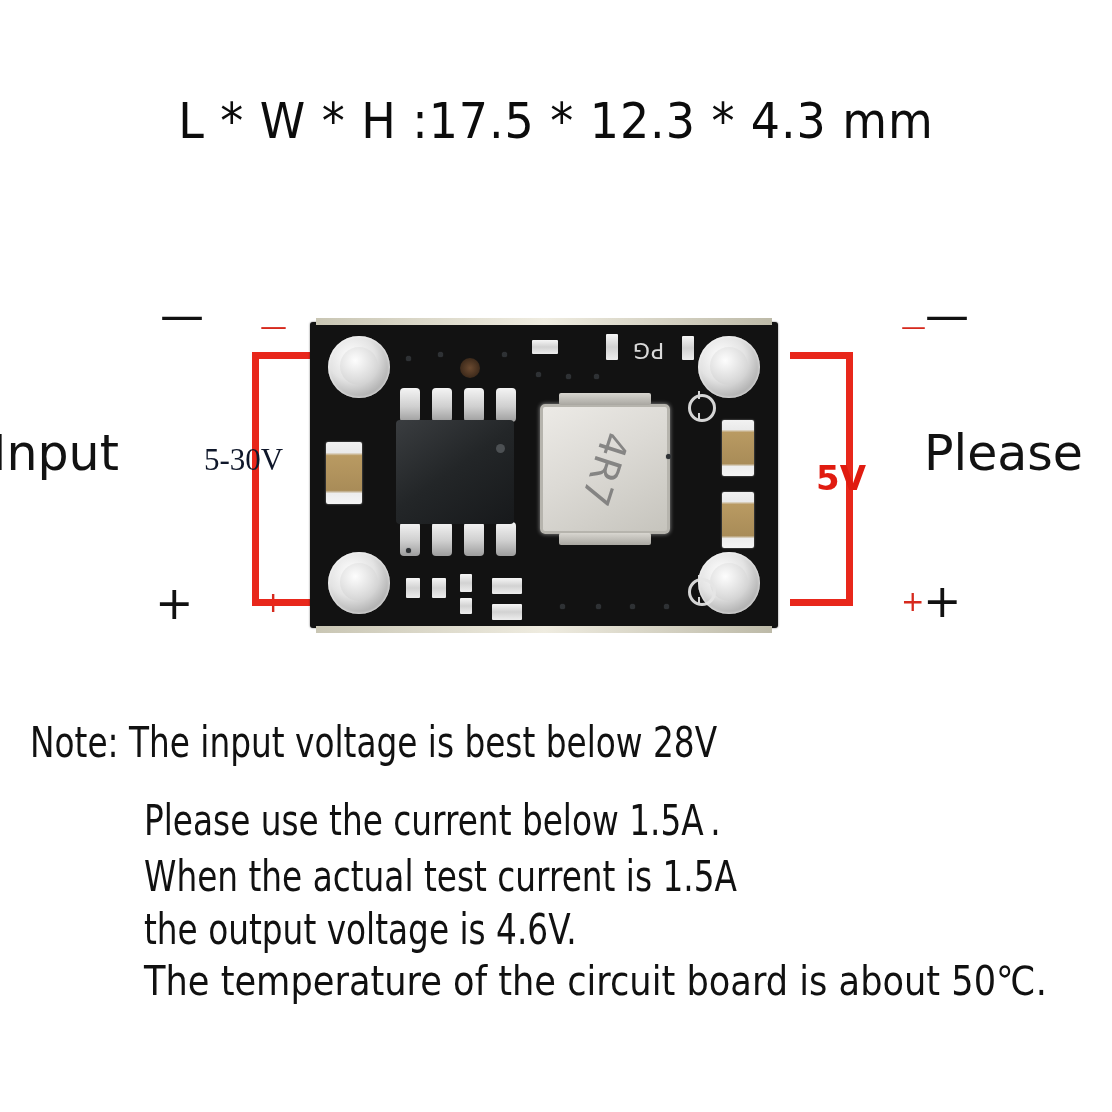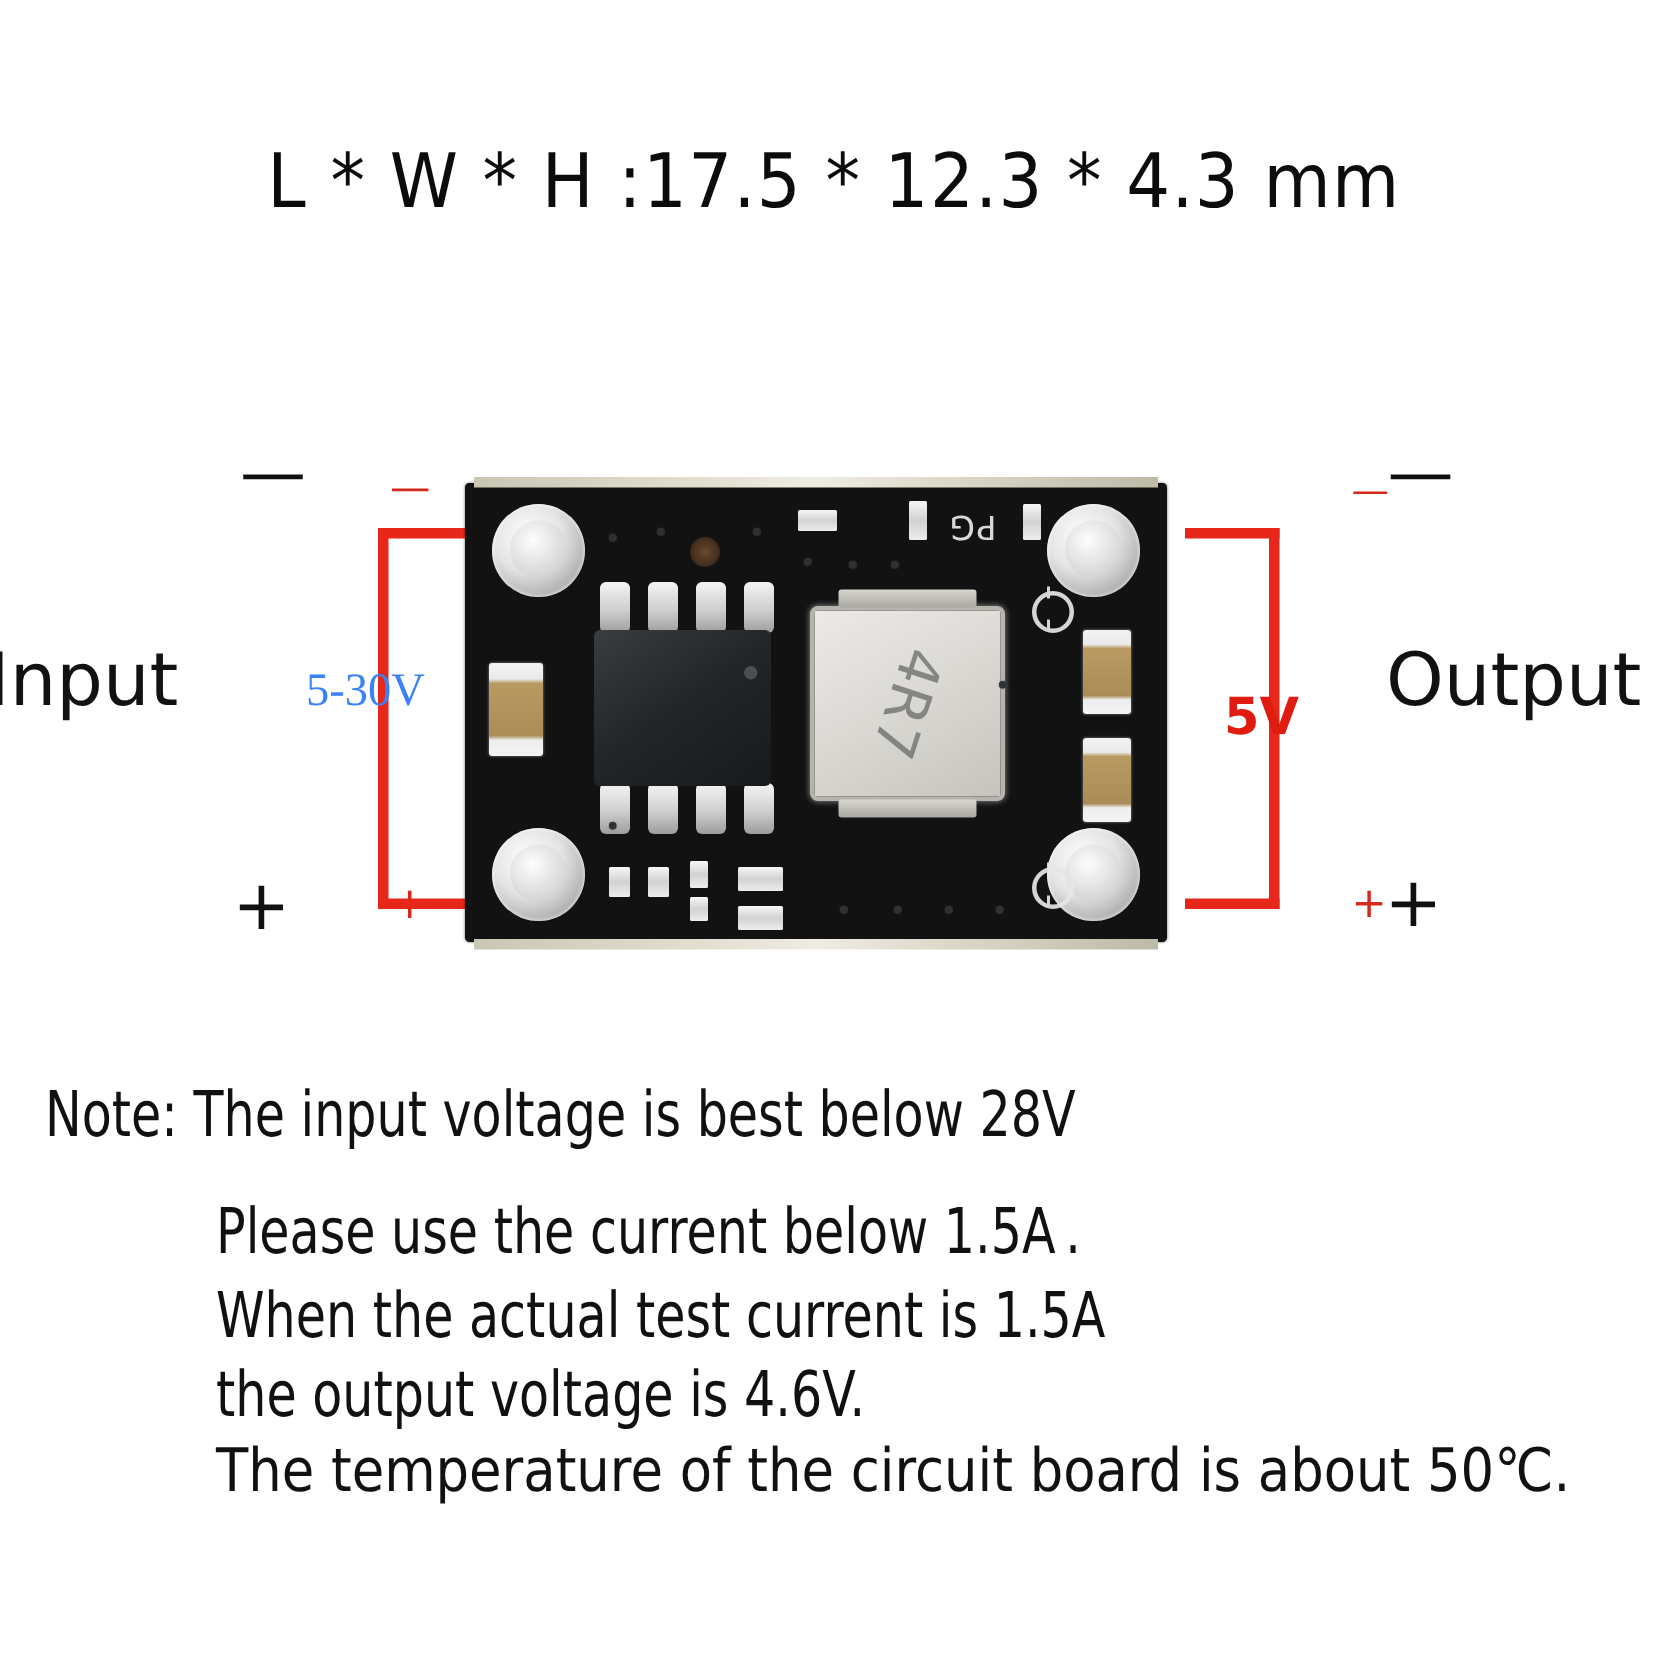--- a/index.html
+++ b/index.html
@@ -84,21 +84,21 @@
     left: 790px; top: 352px;
     width: 56px; height: 240px;
     border-width: 7px 7px 7px 0;
   }
 
   #volt-in {
     position: absolute;
     left: 204px; top: 442px;
     font-family: "Liberation Serif", serif;
     font-size: 31px;
-    color: #3b82f6;
+    color: #0f172a;
     white-space: nowrap;
   }
   #volt-out {
     position: absolute;
     left: 816px; top: 458px;
     font-family: "DejaVu Sans", sans-serif;
     font-weight: bold;
     font-size: 34px;
     color: #e01b10;
     white-space: nowrap;
@@ -274,21 +274,21 @@
 <div id="title">L * W * H :17.5 * 12.3 * 4.3 mm</div>
 
 <div class="side-label" id="input-label">Input</div>
 <div class="pol-black" id="in-minus-black">—</div>
 <div class="pol-black" id="in-plus-black">+</div>
 <div class="pol-red" id="in-minus-red">—</div>
 <div class="pol-red" id="in-plus-red">+</div>
 <div class="bracket" id="bracket-left"></div>
 <div id="volt-in">5-30V</div>
 
-<div class="side-label" id="output-label">Output</div>
+<div class="side-label" id="output-label">Please</div>
 <div class="pol-black" id="out-minus-black">—</div>
 <div class="pol-black" id="out-plus-black">+</div>
 <div class="pol-red" id="out-minus-red">—</div>
 <div class="pol-red" id="out-plus-red">+</div>
 <div class="bracket" id="bracket-right"></div>
 <div id="volt-out">5V</div>
 
 <div id="pcb">
   <div class="board-body"></div>
   <div class="edge-strip edge-top"></div>

